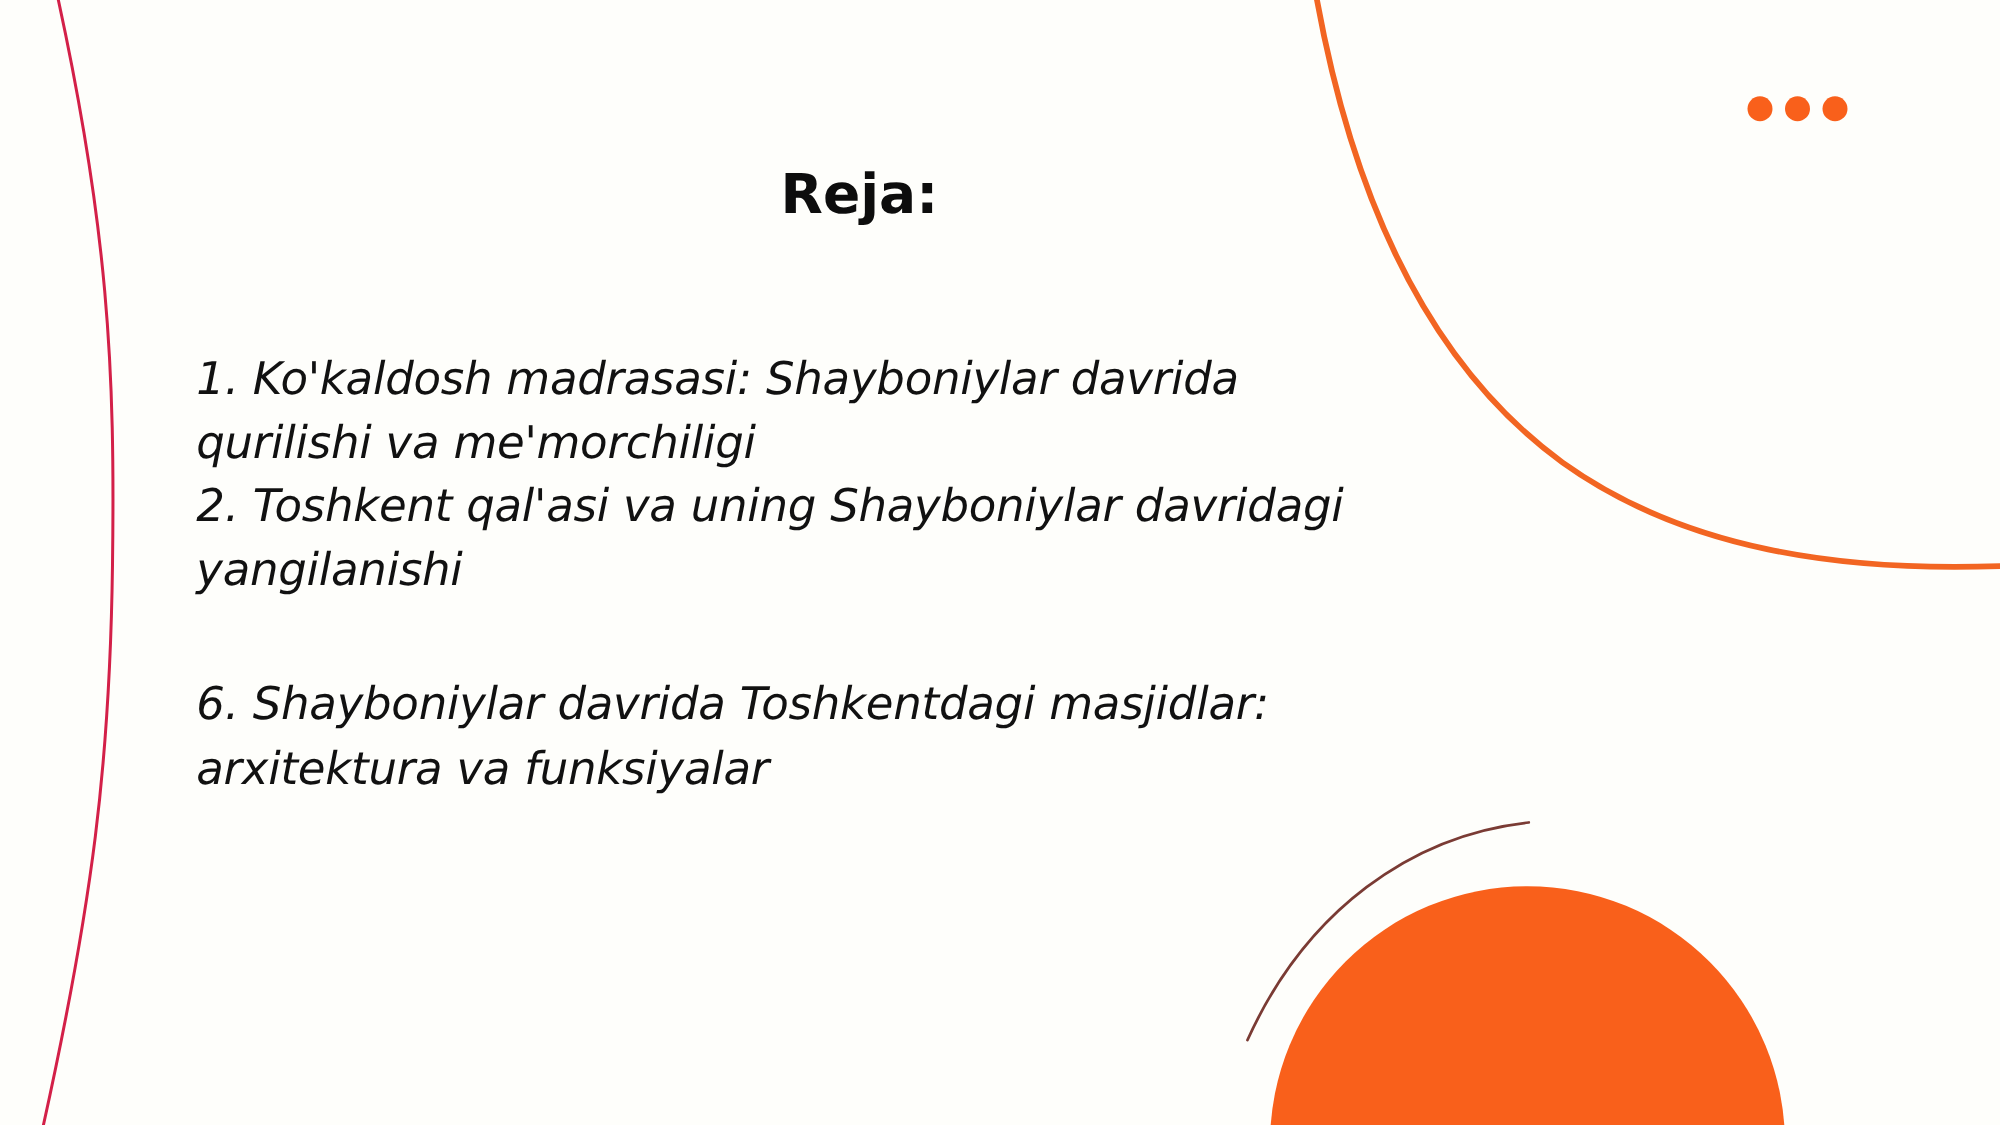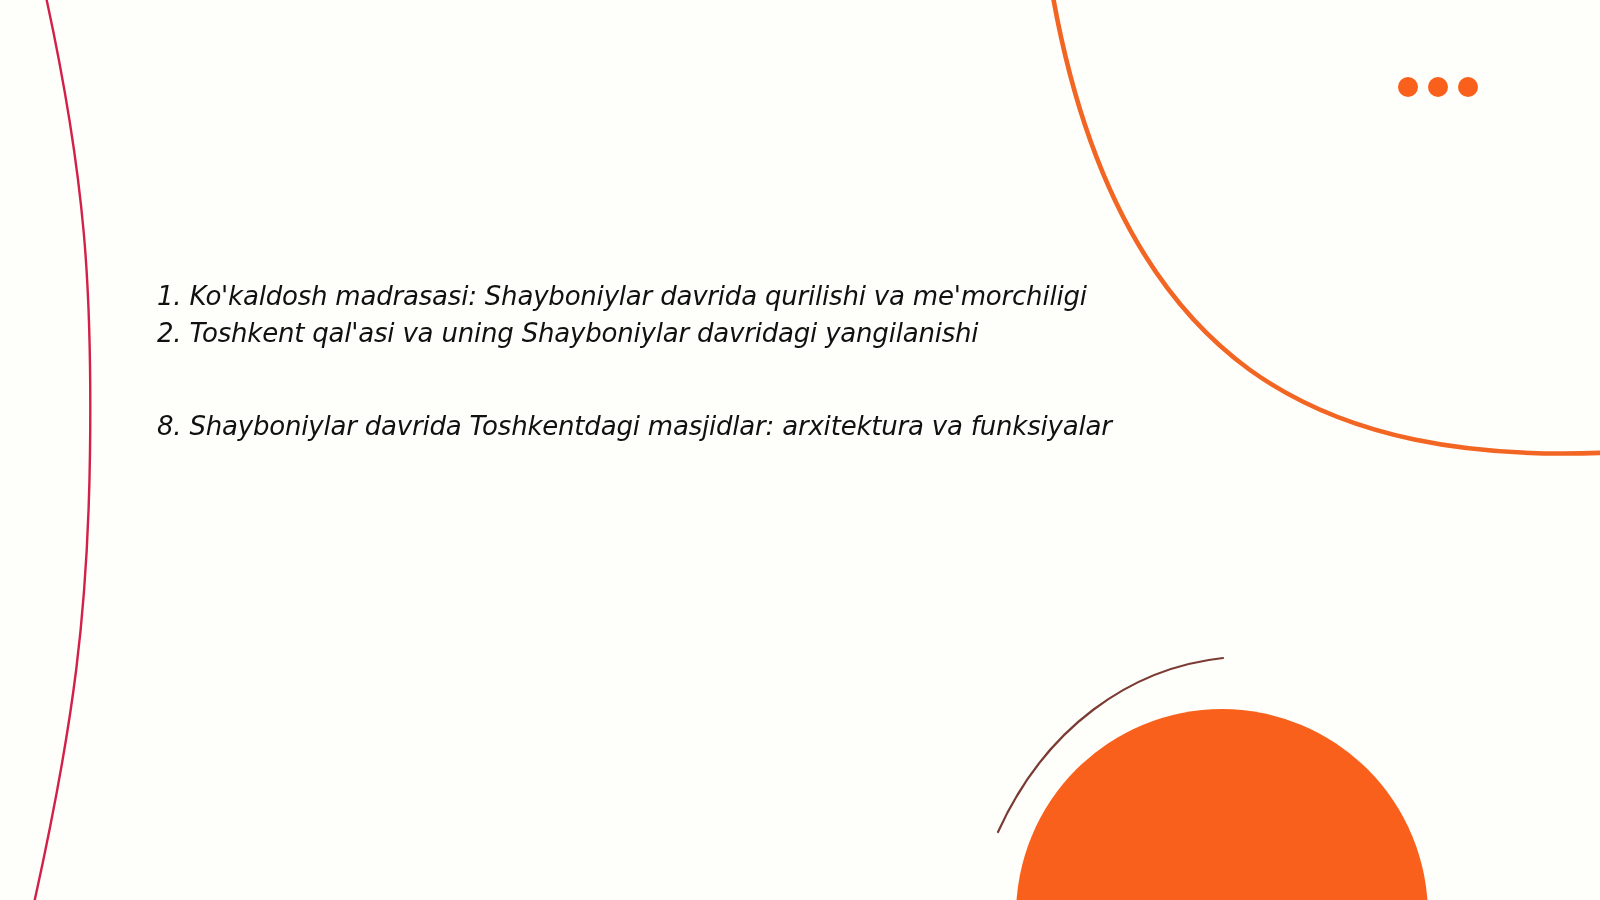--- a/index.html
+++ b/index.html
@@ -58,21 +58,21 @@
     letter-spacing: 0px;
     font-family: "DejaVu Sans", sans-serif;
   }
   .plan-list {
     position: absolute;
     top: 278px;
     left: 157px;
     width: 960px;
   }
   .plan-item {
-    font-size: 26px;
+    font-size: 36px;
     font-style: italic;
     line-height: 1.42;
     color: #111111;
     font-family: "DejaVu Sans", sans-serif;
     letter-spacing: -0.2px;
   }
   .plan-item.gap-sm { }
   .plan-item.gap-lg { margin-top: 56px; }
 </style>
 </head>
@@ -92,21 +92,22 @@
   </svg>
 
   <div class="dots">
     <span class="dot"></span>
     <span class="dot"></span>
     <span class="dot"></span>
   </div>
 
   <div class="content">
 
+    <div class="slide-title">Reja:</div>
 
     <div class="plan-list">
       <div class="plan-item">1. Ko'kaldosh madrasasi: Shayboniylar davrida qurilishi va me'morchiligi</div>
       <div class="plan-item gap-sm">2. Toshkent qal'asi va uning Shayboniylar davridagi yangilanishi</div>
-      <div class="plan-item gap-lg">8. Shayboniylar davrida Toshkentdagi masjidlar: arxitektura va funksiyalar</div>
+      <div class="plan-item gap-lg">6. Shayboniylar davrida Toshkentdagi masjidlar: arxitektura va funksiyalar</div>
     </div>
 
   </div>
 </div>
 
 </body></html>

